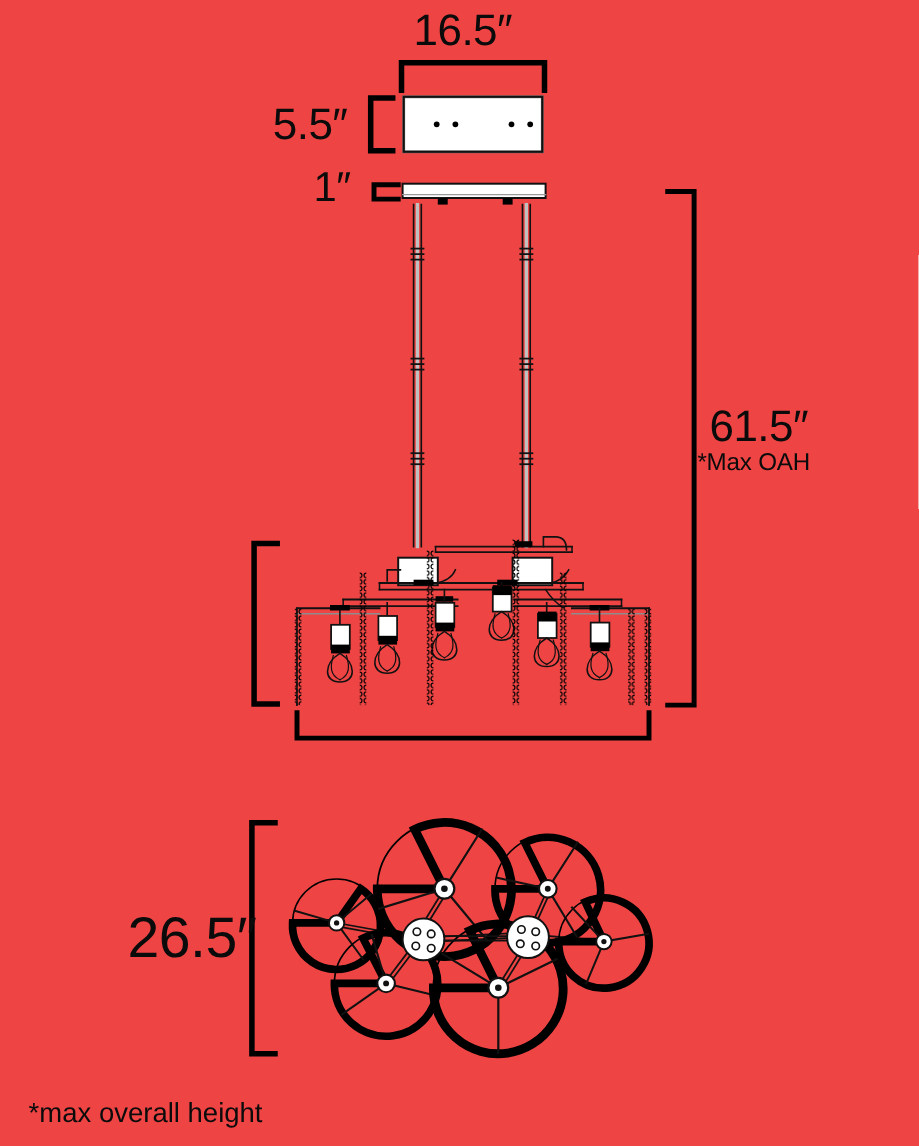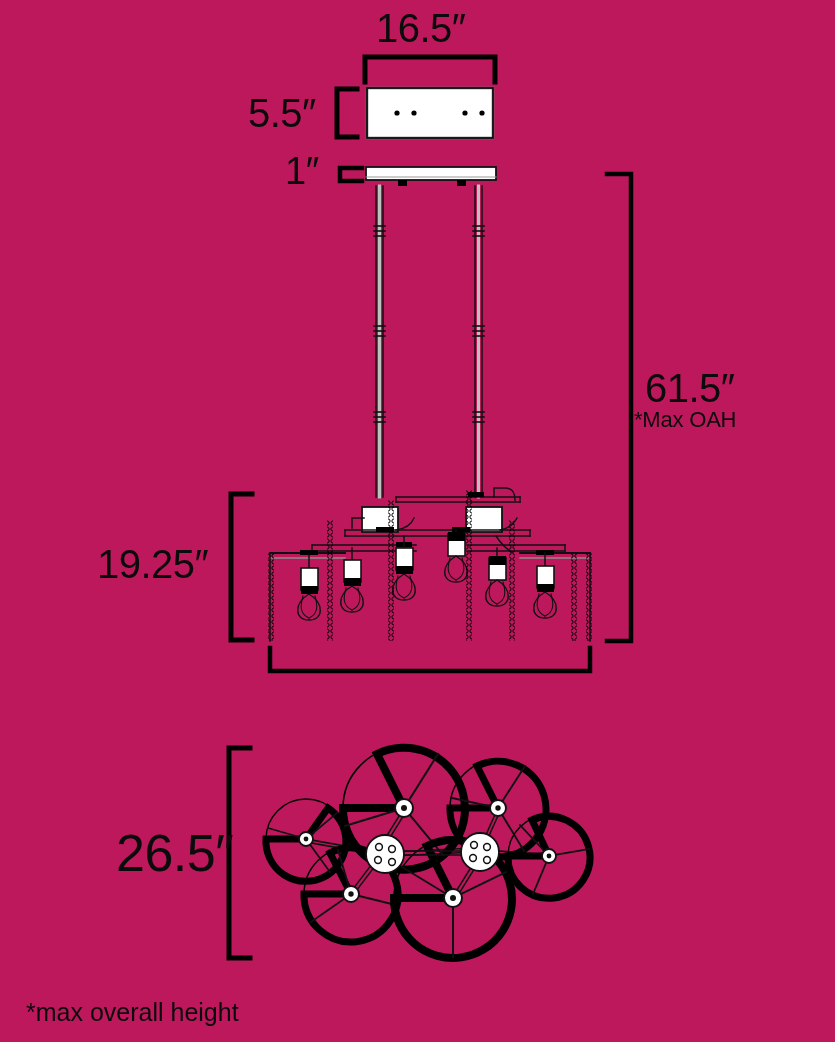--- a/index.html
+++ b/index.html
@@ -8,21 +8,21 @@
     background: #ffffff;
   }
   body {
     font-family: "Liberation Sans", "DejaVu Sans", sans-serif;
     color: #000000;
   }
   #sheet {
     position: relative;
     width: 835px;
     height: 1042px;
-    background: #be185d;
+    background: #ef4444;
     overflow: hidden;
   }
   .dim-text {
     position: absolute;
     font-family: "Liberation Sans", "DejaVu Sans", sans-serif;
     color: #0b0b0b;
     white-space: nowrap;
     line-height: 1;
     letter-spacing: -0.5px;
   }
@@ -388,17 +388,16 @@
       </g>
 
     </g>
   </svg>
 
   <div class="dim-text t-165">16.5″</div>
   <div class="dim-text t-55">5.5″</div>
   <div class="dim-text t-1">1″</div>
   <div class="dim-text t-615">61.5″</div>
   <div class="dim-text t-oah">*Max OAH</div>
-  <div class="dim-text t-1925">19.25″</div>
   <div class="dim-text t-265">26.5″</div>
   <div class="dim-text t-foot">*max overall height</div>
 
 </div>
 
 </body></html>

